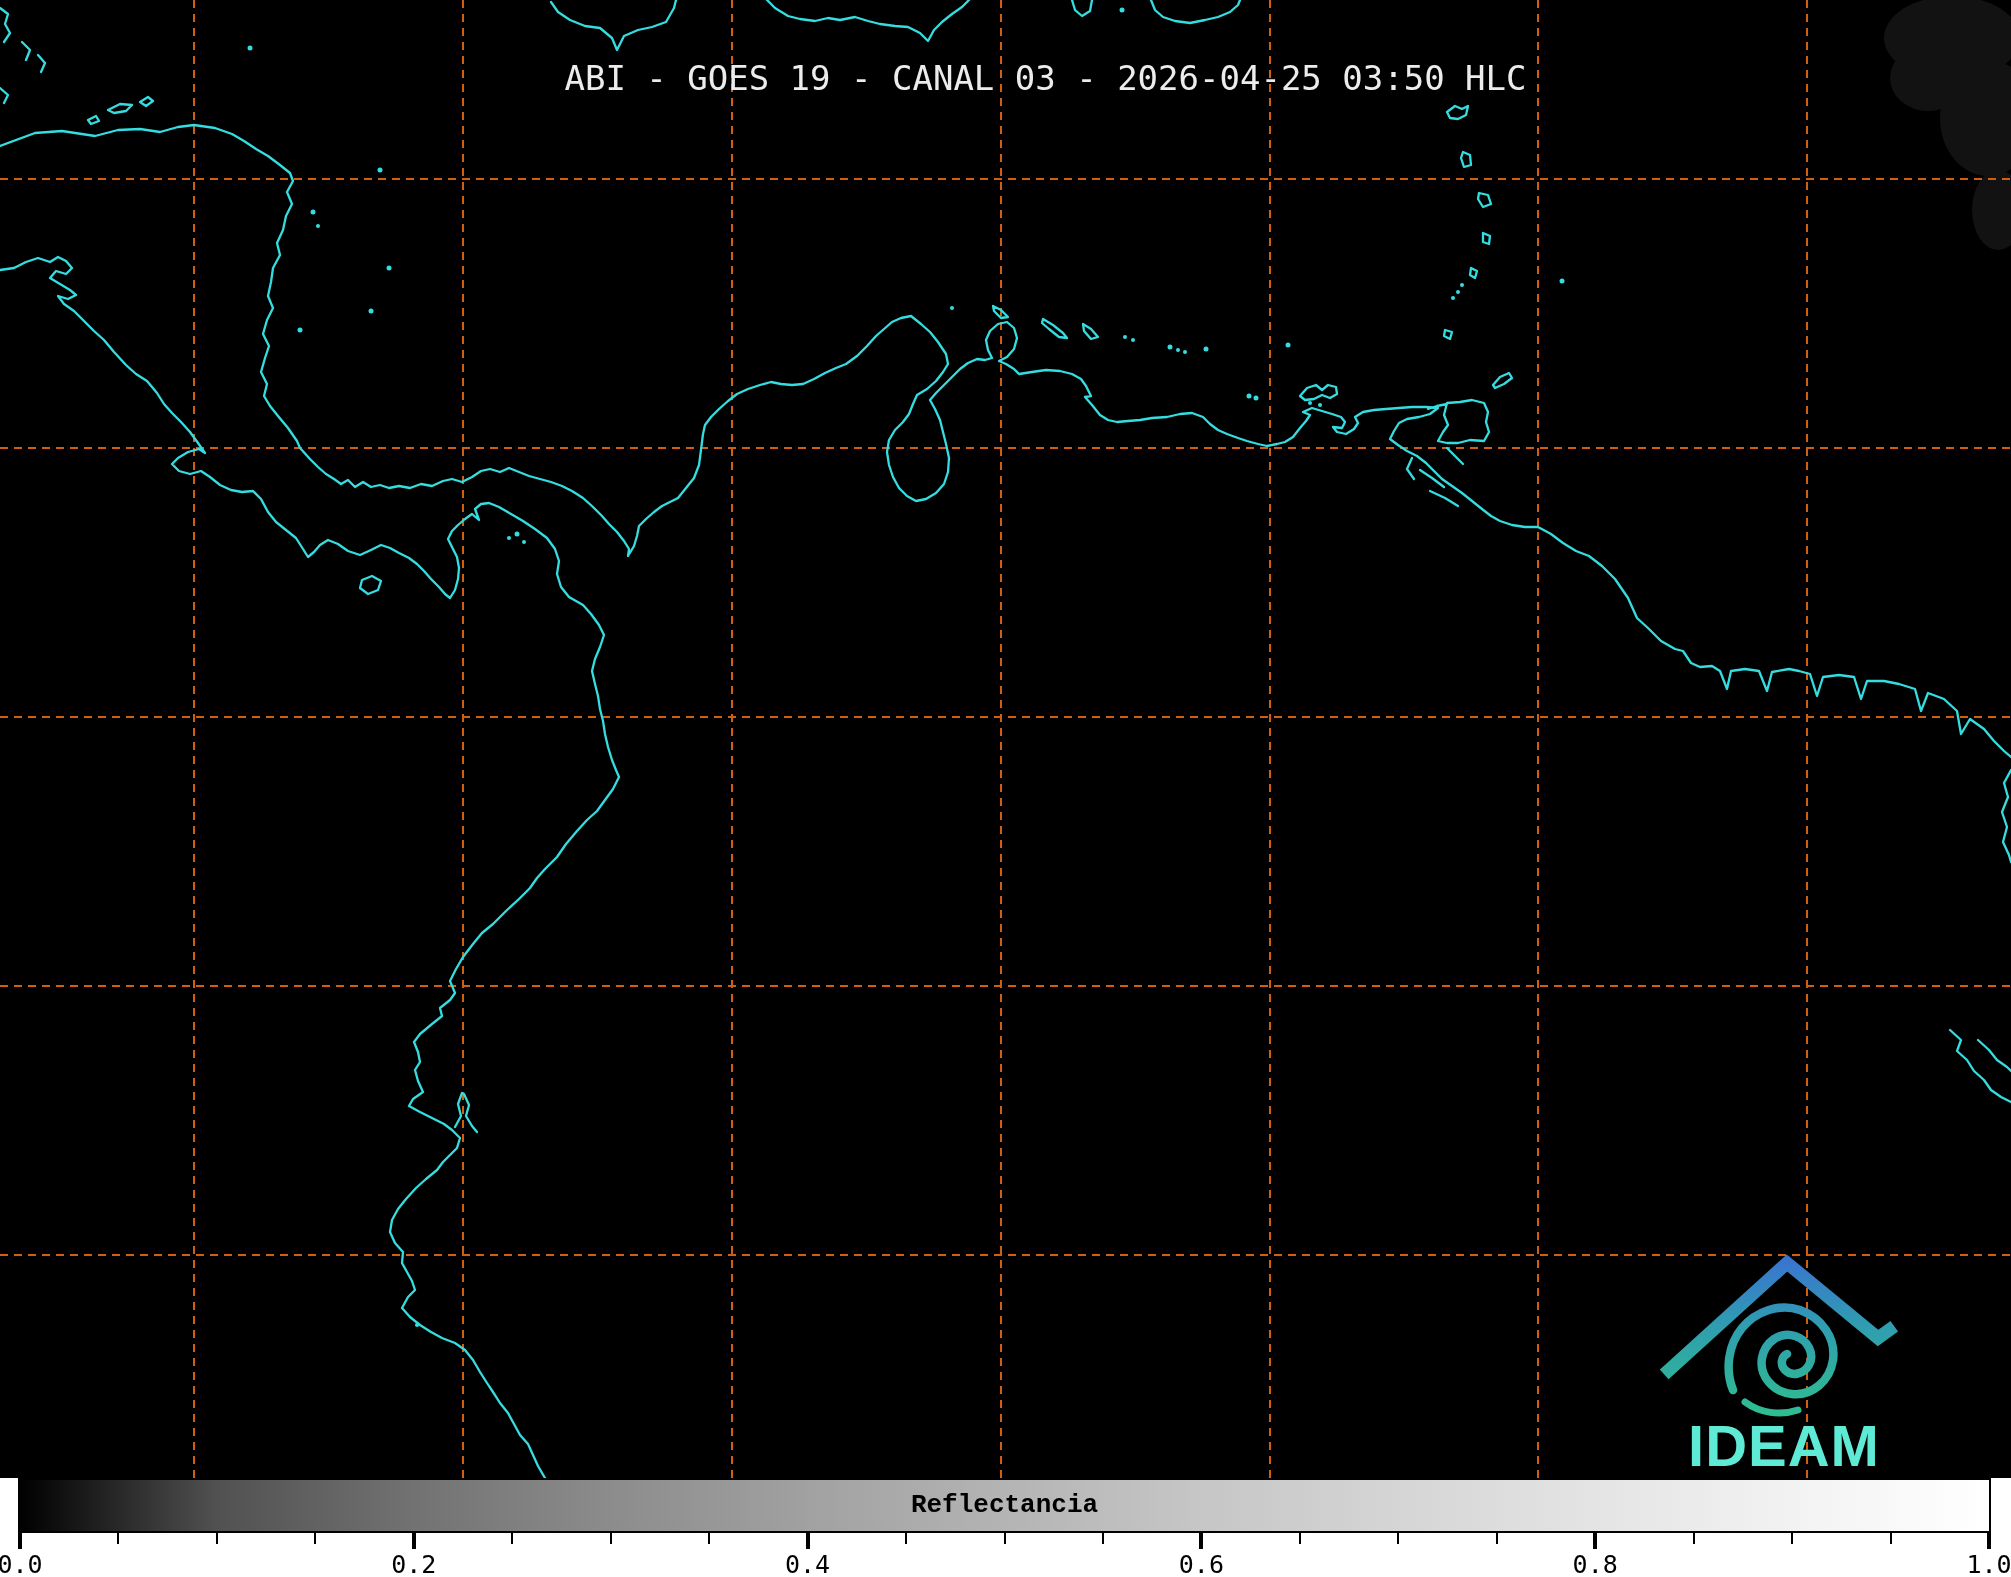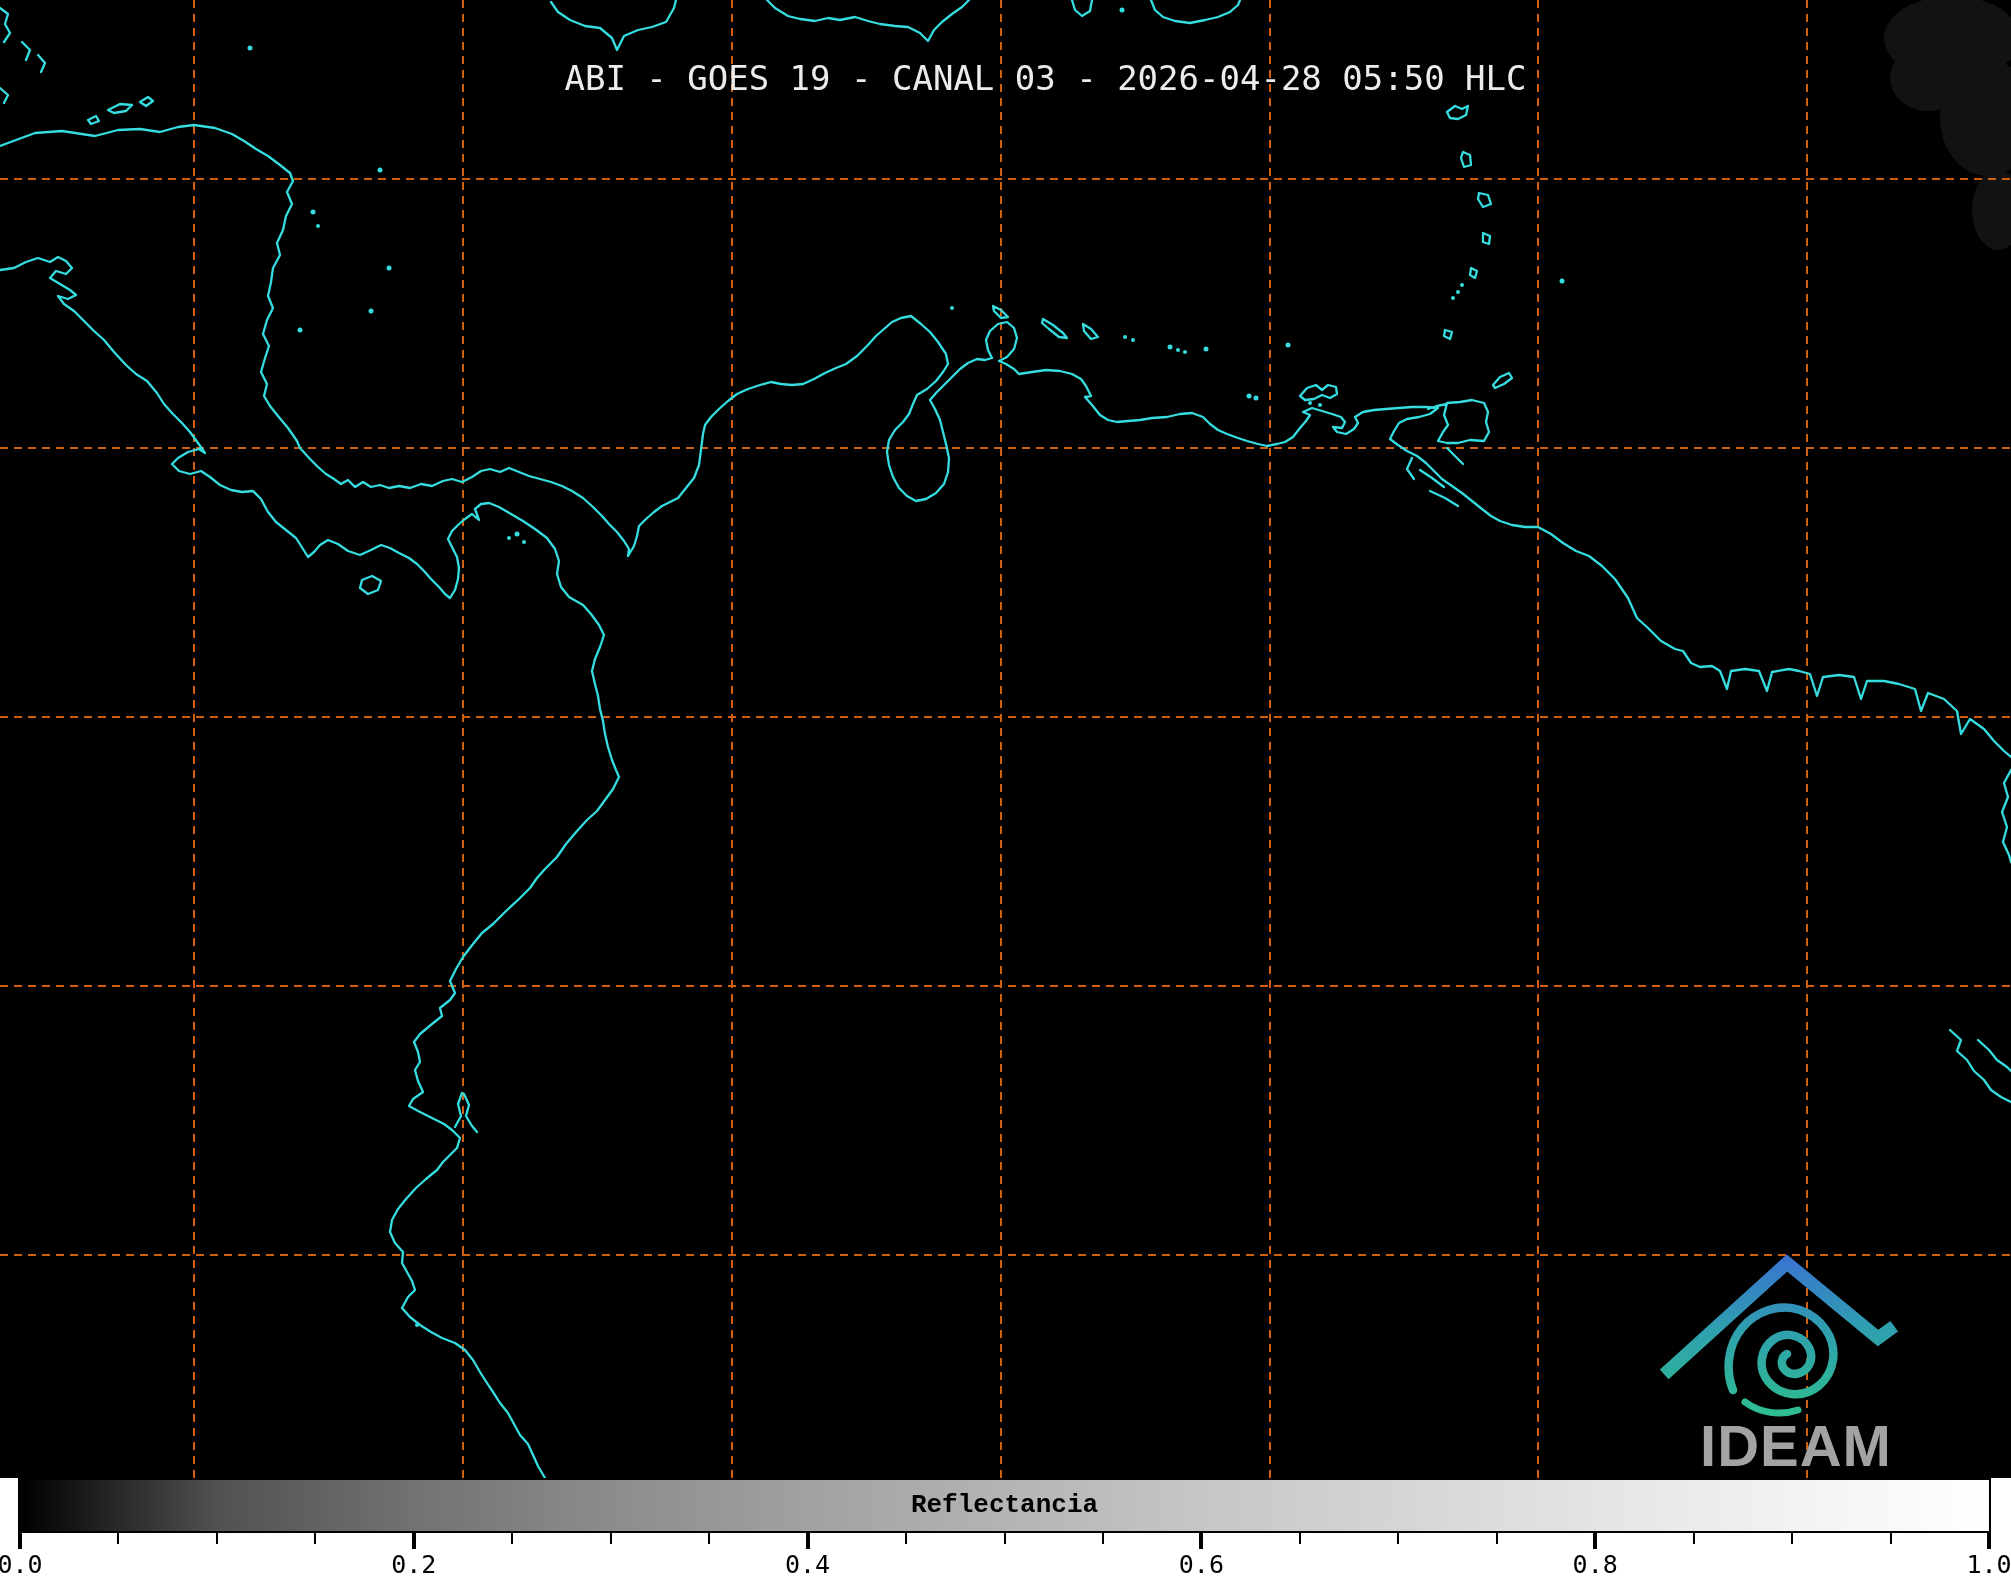--- a/index.html
+++ b/index.html
@@ -16,23 +16,23 @@
   .cbar-label{position:absolute;left:0;top:0;width:100%;height:51px;line-height:51px;
               text-align:center;color:#000;font-size:26px;font-weight:bold;}
   .cbar-ticks{position:absolute;left:0;top:55px;width:2011px;height:20px;}
   .tick{position:absolute;top:0;background:#000;}
   .tick.major{width:4px;height:16px;margin-left:-2px;}
   .tick.minor{width:2px;height:11px;margin-left:-1px;}
   .cbar-ticklabels{position:absolute;left:0;top:72px;width:2011px;height:27px;padding-left:40px;}
   .ticklabel{position:absolute;top:0;transform:translateX(-50%);color:#000;font-size:25px;white-space:pre;}
   
   .logo{position:absolute;left:1650px;top:1240px;width:260px;height:238px;}
-  .logo-text{position:absolute;left:16px;top:172px;width:260px;text-align:center;
+  .logo-text{position:absolute;left:4px;top:172px;width:260px;text-align:center;
              font-family:"Liberation Sans",sans-serif;font-weight:bold;font-size:58px;
-             color:#a3a3a3;letter-spacing:1px;}
+             color:#5eead4;letter-spacing:1px;}
 </style>
 </head>
 <body>
 
 <div class="map-area">
 
   <svg width="2011" height="1478">
     <g fill="#151515" opacity="0.9">
       <ellipse cx="1952" cy="38" rx="68" ry="42"></ellipse>
       <ellipse cx="1988" cy="118" rx="48" ry="58"></ellipse>
@@ -120,21 +120,21 @@
       <circle cx="1458" cy="292" r="2"></circle>
         <circle cx="1453" cy="298" r="2"></circle>
         <circle cx="1462" cy="285" r="2"></circle>
       <circle cx="952" cy="308" r="2"></circle>
         <circle cx="1320" cy="405" r="2"></circle>
         <circle cx="1310" cy="403" r="2"></circle>
       <circle cx="417" cy="1325" r="2"></circle>
     </g>
   </svg>
 
-  <div class="map-title">ABI - GOES 19 - CANAL 03 - 2026-04-28 05:50 HLC</div>
+  <div class="map-title">ABI - GOES 19 - CANAL 03 - 2026-04-25 03:50 HLC</div>
 
   <div class="logo">
     <svg width="260" height="238" viewBox="1650 1240 260 238">
       <defs>
         <linearGradient id="lg" gradientUnits="userSpaceOnUse" x1="0" y1="1255" x2="0" y2="1420">
           <stop offset="0" stop-color="#3a72d2"></stop>
           <stop offset="0.45" stop-color="#2f9fae"></stop>
           <stop offset="1" stop-color="#2fbf8e"></stop>
         </linearGradient>
       </defs>

